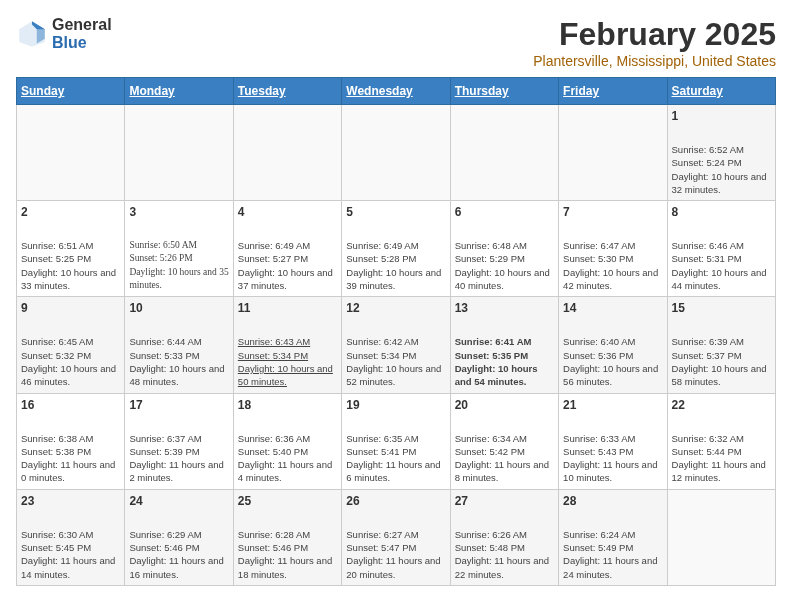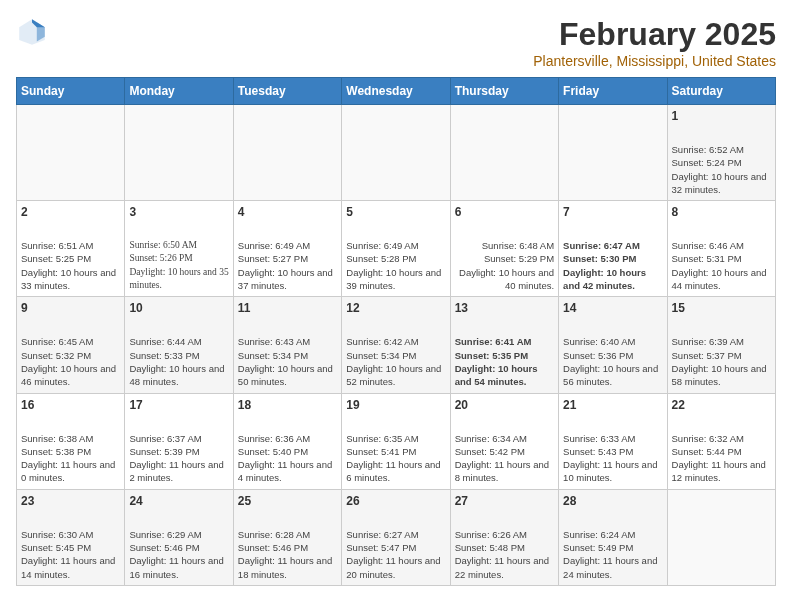--- a/index.html
+++ b/index.html
@@ -58,20 +58,21 @@
       table-layout: fixed;
     }
     thead th {
       background: #3a7fc1;
       color: #fff;
       font-size: 12px;
       font-weight: bold;
       padding: 6px 4px;
       text-align: left;
       border: 1px solid #2d6a9f;
+      text-decoration: underline;
     }
     tbody td {
       vertical-align: top;
       border: 1px solid #ccc;
       padding: 4px;
       font-size: 10px;
       color: #333;
       background: #fff;
       min-height: 80px;
       height: 90px;
@@ -102,20 +103,24 @@
 </head>
 <body>
 
 <div class="header-area">
   <div class="logo">
     <svg class="logo-icon" viewBox="0 0 40 40">
       <polygon points="20,4 36,14 36,30 20,36 4,30 4,14" fill="#3a7fc1" opacity="0.15"></polygon>
       <polygon points="26,8 36,14 36,26 26,32" fill="#3a7fc1" opacity="0.5"></polygon>
       <polygon points="20,4 36,14 26,14 20,8" fill="#3a7fc1"></polygon>
     </svg>
+    <div class="logo-text">
+      <span class="logo-general">General</span>
+      <span class="logo-blue">Blue</span>
+    </div>
   </div>
   <div class="title-area">
     <div class="main-title">February 2025</div>
     <div class="subtitle">Plantersville, Mississippi, United States</div>
   </div>
 </div>
 
 <table>
   <thead>
     <tr>
@@ -163,27 +168,27 @@
 Daylight: 10 hours and 37 minutes.</div>
         </td>
         <td>
           <span class="day-number">5</span>
           <div class="day-info" style="white-space: pre-line;">Sunrise: 6:49 AM
 Sunset: 5:28 PM
 Daylight: 10 hours and 39 minutes.</div>
         </td>
         <td>
           <span class="day-number">6</span>
-          <div class="day-info" style="white-space: pre-line; text-align: right;">Sunrise: 6:48 AM
+          <div class="day-info" style="white-space: pre-line;">Sunrise: 6:48 AM
 Sunset: 5:29 PM
 Daylight: 10 hours and 40 minutes.</div>
         </td>
         <td>
           <span class="day-number">7</span>
-          <div class="day-info" style="white-space: pre-line; font-weight: bold;">Sunrise: 6:47 AM
+          <div class="day-info" style="white-space: pre-line;">Sunrise: 6:47 AM
 Sunset: 5:30 PM
 Daylight: 10 hours and 42 minutes.</div>
         </td>
         <td>
           <span class="day-number">8</span>
           <div class="day-info" style="white-space: pre-line;">Sunrise: 6:46 AM
 Sunset: 5:31 PM
 Daylight: 10 hours and 44 minutes.</div>
         </td>
       </tr>
@@ -195,21 +200,21 @@
 Daylight: 10 hours and 46 minutes.</div>
         </td>
         <td>
           <span class="day-number">10</span>
           <div class="day-info" style="white-space: pre-line;">Sunrise: 6:44 AM
 Sunset: 5:33 PM
 Daylight: 10 hours and 48 minutes.</div>
         </td>
         <td>
           <span class="day-number">11</span>
-          <div class="day-info" style="white-space: pre-line;">Sunrise: 6:43 AM
+          <div class="day-info" style="white-space: pre-line; text-decoration: underline;">Sunrise: 6:43 AM
 Sunset: 5:34 PM
 Daylight: 10 hours and 50 minutes.</div>
         </td>
         <td>
           <span class="day-number">12</span>
           <div class="day-info" style="white-space: pre-line;">Sunrise: 6:42 AM
 Sunset: 5:34 PM
 Daylight: 10 hours and 52 minutes.</div>
         </td>
         <td>

